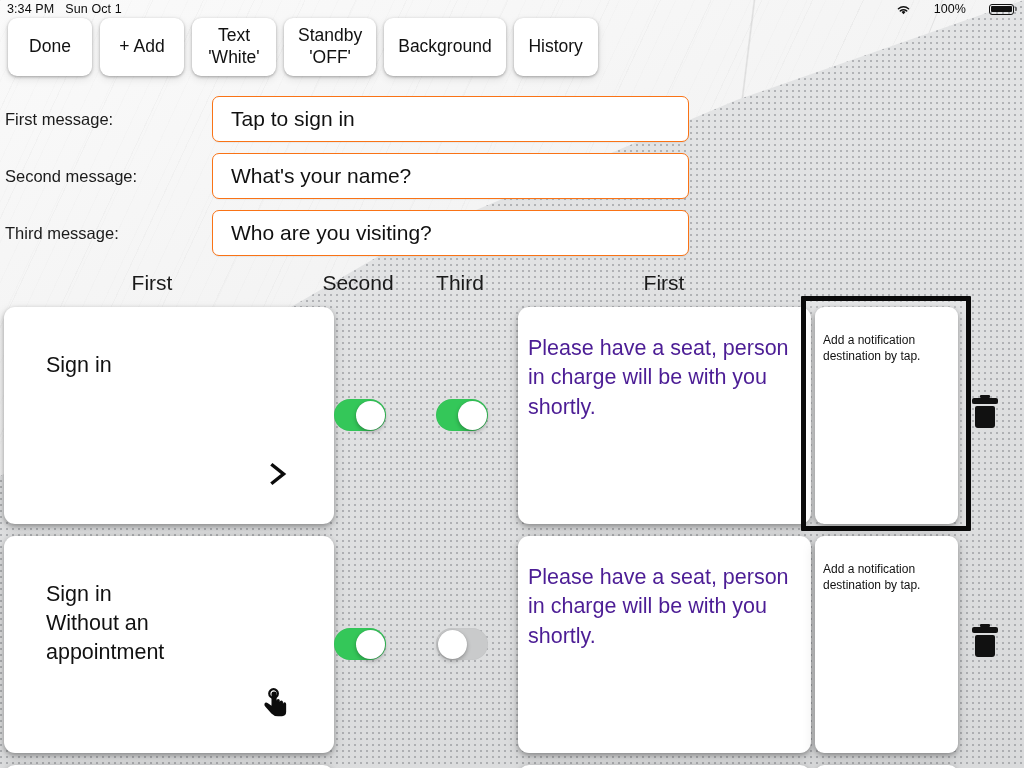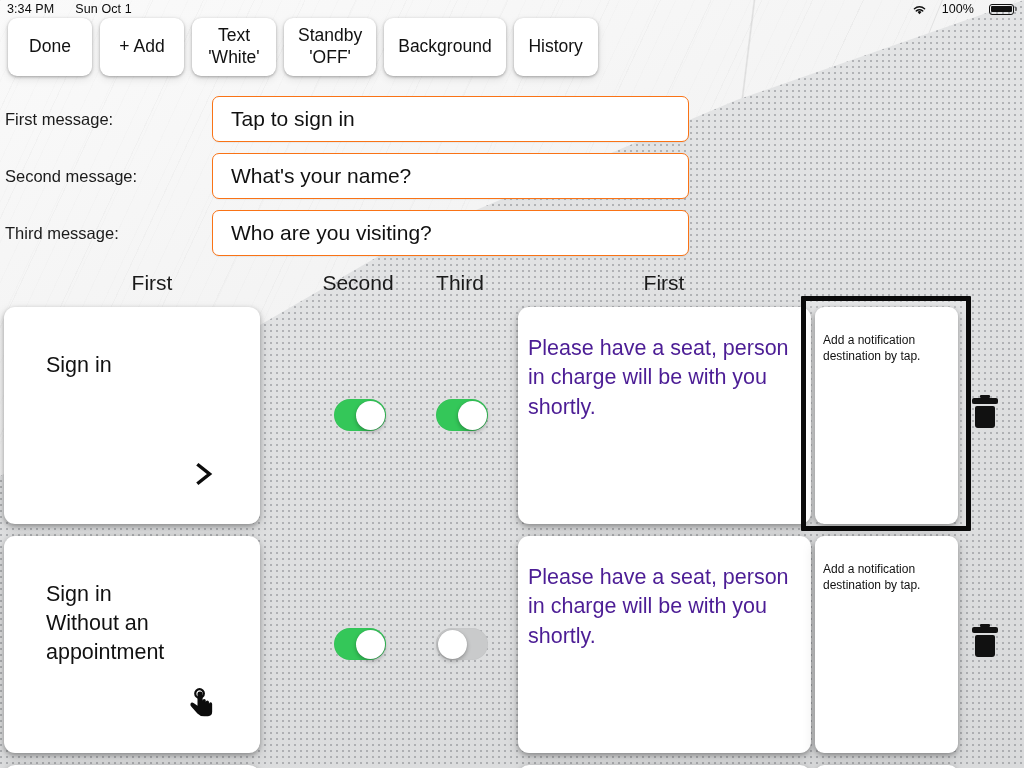--- a/index.html
+++ b/index.html
@@ -46,22 +46,22 @@
     background:linear-gradient(90deg, rgba(0,0,0,0.00), rgba(0,0,0,0.08), rgba(0,0,0,0.00));
     transform:rotate(22deg);
   }
 
   
   #statusbar {
     position:absolute; top:0; left:0; width:1024px; height:18px;
     z-index:30; display:flex; align-items:center;
     font-size:12.5px; color:#0b0b0b; letter-spacing:0.1px;
   }
-  #sb-left { position:absolute; left:7px; display:flex; gap:21px; align-items:center; }
-  #sb-right { position:absolute; right:7px; display:flex; gap:15px; align-items:center; }
+  #sb-left { position:absolute; left:7px; display:flex; gap:11px; align-items:center; }
+  #sb-right { position:absolute; right:7px; display:flex; gap:23px; align-items:center; }
   .wifi-icon { display:inline-block; width:15px; height:12px; position:relative; top:1px; }
   .batt { display:flex; align-items:center; gap:1px; }
   .batt-body {
     width:25px; height:11px; border:1.3px solid #111; border-radius:3px;
     padding:1.3px; display:flex;
   }
   .batt-fill { flex:1; background:#111; border-radius:1px; }
   .batt-cap { width:2px; height:4.5px; background:#111; border-radius:0 1px 1px 0; opacity:.55; }
 
   
@@ -103,21 +103,21 @@
   }
 
   
   #grid { position:absolute; top:303px; left:0; width:1024px; z-index:15; }
   .grid-row { position:relative; height:229px; }
 
   .card {
     position:absolute; background:#fff; border-radius:11px;
     box-shadow:0 2px 5px rgba(0,0,0,0.30), 0 6px 14px rgba(0,0,0,0.13);
   }
-  .card-first { left:4px; top:4px; width:256px; height:217px; }
+  .card-first { left:4px; top:4px; width:330px; height:217px; }
   .card-first .card-text {
     position:absolute; left:42px; top:44px; right:14px;
     font-size:21.5px; color:#111; line-height:1.36; white-space:pre-line;
   }
   .card-corner-icon {
     position:absolute; right:42px; bottom:33px;
     width:30px; height:34px; display:flex; align-items:center; justify-content:center;
   }
 
   .card-last { left:518px; top:4px; width:293px; height:217px; }

